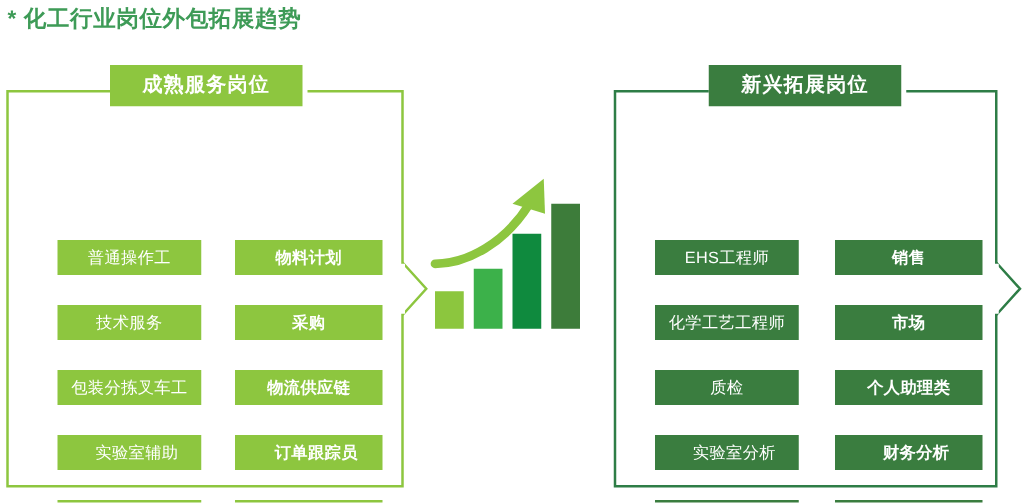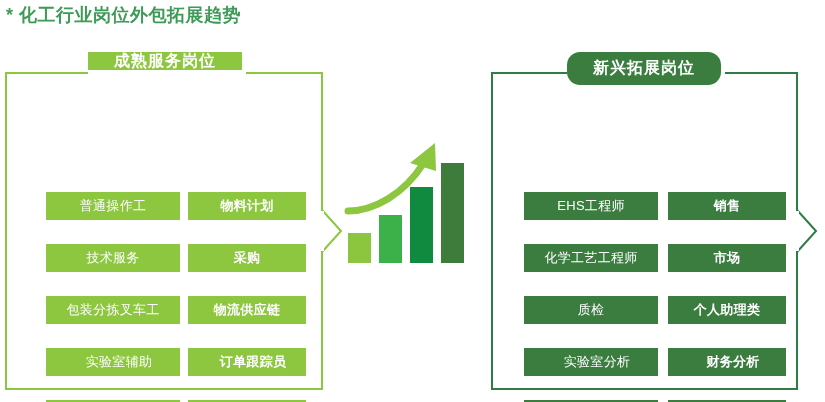--- a/index.html
+++ b/index.html
@@ -61,21 +61,21 @@
     height:28px;
     color:#ffffff;
     font-size:13px;
     font-weight:400;
     white-space:nowrap;
     letter-spacing:.3px;
   }
   .panel-left  .chip{background:#8dc63f;}
   .panel-right .chip{background:#3a7d3f;}
 
-  .chip.col-a{width:134px;}
+  .chip.col-a{width:115px;}
   .chip.col-b{width:118px;font-weight:bold;}
 
   .panel-left  .chip.col-a{left:41px;}
   .panel-left  .chip.col-b{left:183px;}
   .panel-right .chip.col-a{left:33px;}
   .panel-right .chip.col-b{left:177px;}
 
   .r0{top:120px;} .r1{top:172px;} .r2{top:224px;} .r3{top:276px;padding-left:12px;} .r4{top:328px;}
 
   
@@ -109,21 +109,21 @@
     <div class="chip col-b r1">采购</div>
     <div class="chip col-a r2">包装分拣叉车工</div>
     <div class="chip col-b r2">物流供应链</div>
     <div class="chip col-a r3">实验室辅助</div>
     <div class="chip col-b r3">订单跟踪员</div>
     <div class="chip col-a r4">法务</div>
     <div class="chip col-b r4">行政人事</div>
   </div>
 
   <div class="panel panel-left" style="left:0;top:0;width:0;height:0;">
-    <div class="panel-header" style="left:88px;top:52px;width:154px;height:18px;">成熟服务岗位</div>
+    <div class="panel-header" style="left:88px;top:52px;width:154px;height:33px;">成熟服务岗位</div>
   </div>
 
   <div class="growth">
     <svg viewBox="0 0 130 130" xmlns="http://www.w3.org/2000/svg">
 
       <rect x="8" y="95" width="23" height="30" fill="#8cc63e"></rect>
       <rect x="39" y="77" width="23" height="48" fill="#3cb14a"></rect>
       <rect x="70" y="49" width="23" height="76" fill="#0f8a3e"></rect>
       <rect x="101" y="25" width="23" height="100" fill="#3d7c3a"></rect>
 
@@ -153,16 +153,16 @@
     <div class="chip col-b r1">市场</div>
     <div class="chip col-a r2">质检</div>
     <div class="chip col-b r2">个人助理类</div>
     <div class="chip col-a r3">实验室分析</div>
     <div class="chip col-b r3">财务分析</div>
     <div class="chip col-a r4">生产工艺</div>
     <div class="chip col-b r4">IT</div>
   </div>
 
   <div class="panel panel-right" style="left:0;top:0;width:0;height:0;">
-    <div class="panel-header" style="left:567px;top:52px;width:154px;height:33px;border-radius:13px;">新兴拓展岗位</div>
+    <div class="panel-header" style="left:567px;top:52px;width:154px;height:33px;">新兴拓展岗位</div>
   </div>
 
 </div>
 
 </body></html>

